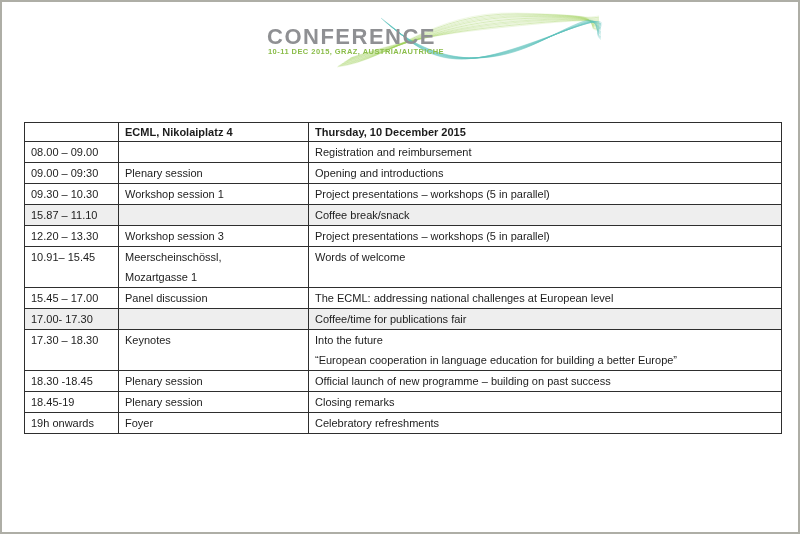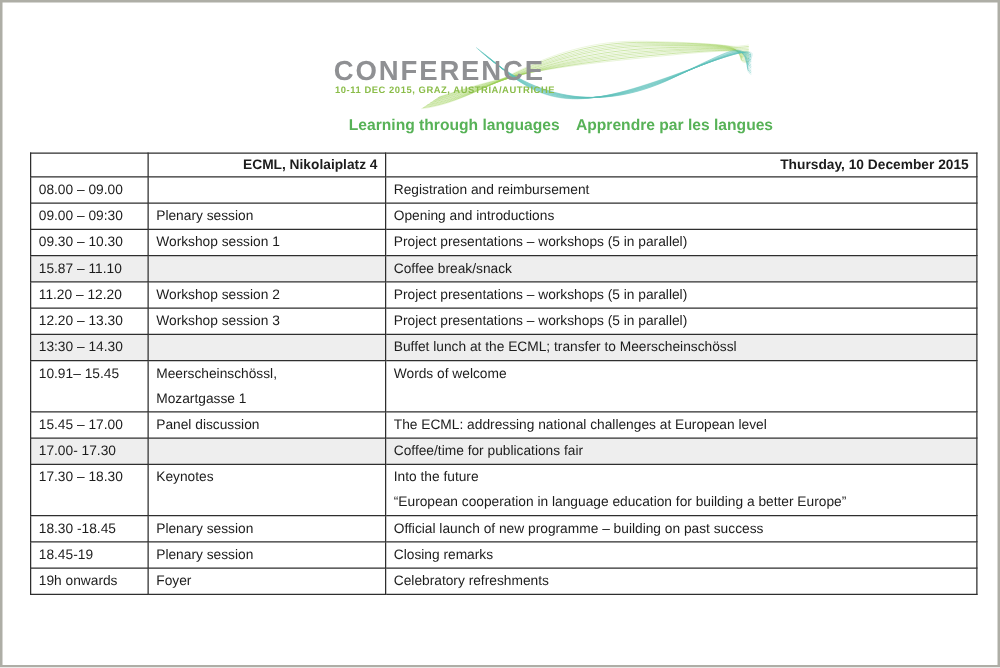--- a/index.html
+++ b/index.html
@@ -7,21 +7,21 @@
     position:relative;
     width:800px;height:534px;
     box-sizing:border-box;
     background:#fff;
     border:2px solid var(--frame-border);
     font-family:"Liberation Sans", sans-serif;
     color:var(--text);
     overflow:hidden;
   }
   
-  .logo{position:absolute;left:265px;top:24px;width:340px;height:70px;}
+  .logo{position:absolute;left:265px;top:4px;width:340px;height:70px;}
   .logo-title{
     position:absolute;left:0;top:18px;
     font-size:22px;font-weight:700;letter-spacing:1.5px;
     color:var(--logo-title);
   }
   .logo-subtitle{
     position:absolute;left:1px;top:41px;
     font-size:7.5px;font-weight:700;letter-spacing:0.45px;
     color:var(--logo-subtitle);
   }
@@ -44,21 +44,21 @@
     font-size:11px;
   }
   table.programme th, table.programme td{
     border:1px solid var(--table-border);
     padding:0 6px;
     vertical-align:top;
     white-space:pre-line;
     overflow:hidden;
   }
   table.programme th{
-    text-align:right;
+    text-align:left;
     font-weight:700;
     line-height:18px;
     height:18px;
   }
   table.programme td{
     line-height:20px;
     font-weight:400;
   }
   tr.shaded td{background:var(--row-shaded);}
   td.bold{font-weight:700;}
@@ -146,23 +146,20 @@
      C 106 65.7, 139 59.6, 217 30.5
      S 252 26, 266 33.3" fill="none" stroke="#5cc1bb" stroke-width="0.7" opacity="0.5556764610501443"></path>
         <path d="M 62.8 26.200000000000003
      C 107 66.4, 138 59.2, 218 30
      S 252 27, 266 34.6" fill="none" stroke="#5cc1bb" stroke-width="0.7" opacity="0.27773196258213395"></path>
       </svg>
     <div class="logo-title">CONFERENCE</div>
     <div class="logo-subtitle">10-11 DEC 2015, GRAZ, AUSTRIA/AUTRICHE</div>
   </div>
 
-  <div class="tagline">
-    <span>Learning through languages</span><span>Apprendre par les langues</span>
-  </div>
 
   <table class="programme">
     <colgroup>
       <col style="width:94px">
       <col style="width:190px">
       <col style="width:473px">
     </colgroup>
     <thead>
       <tr>
         <th></th>
@@ -185,33 +182,23 @@
           <td>09.30 – 10.30</td>
           <td>Workshop session 1</td>
           <td>Project presentations – workshops (5 in parallel)</td>
         </tr>
         <tr class="shaded">
           <td>15.87 – 11.10</td>
           <td></td>
           <td>Coffee break/snack</td>
         </tr>
         <tr>
-          <td>11.20 – 12.20</td>
-          <td>Workshop session 2</td>
-          <td>Project presentations – workshops (5 in parallel)</td>
-        </tr>
-        <tr>
           <td>12.20 – 13.30</td>
           <td>Workshop session 3</td>
           <td>Project presentations – workshops (5 in parallel)</td>
-        </tr>
-        <tr class="shaded">
-          <td>13:30 – 14.30</td>
-          <td></td>
-          <td>Buffet lunch at the ECML; transfer to Meerscheinschössl</td>
         </tr>
         <tr>
           <td>10.91– 15.45</td>
           <td class="bold">Meerscheinschössl,
 Mozartgasse 1</td>
           <td>Words of welcome</td>
         </tr>
         <tr>
           <td>15.45 – 17.00</td>
           <td>Panel discussion</td>

